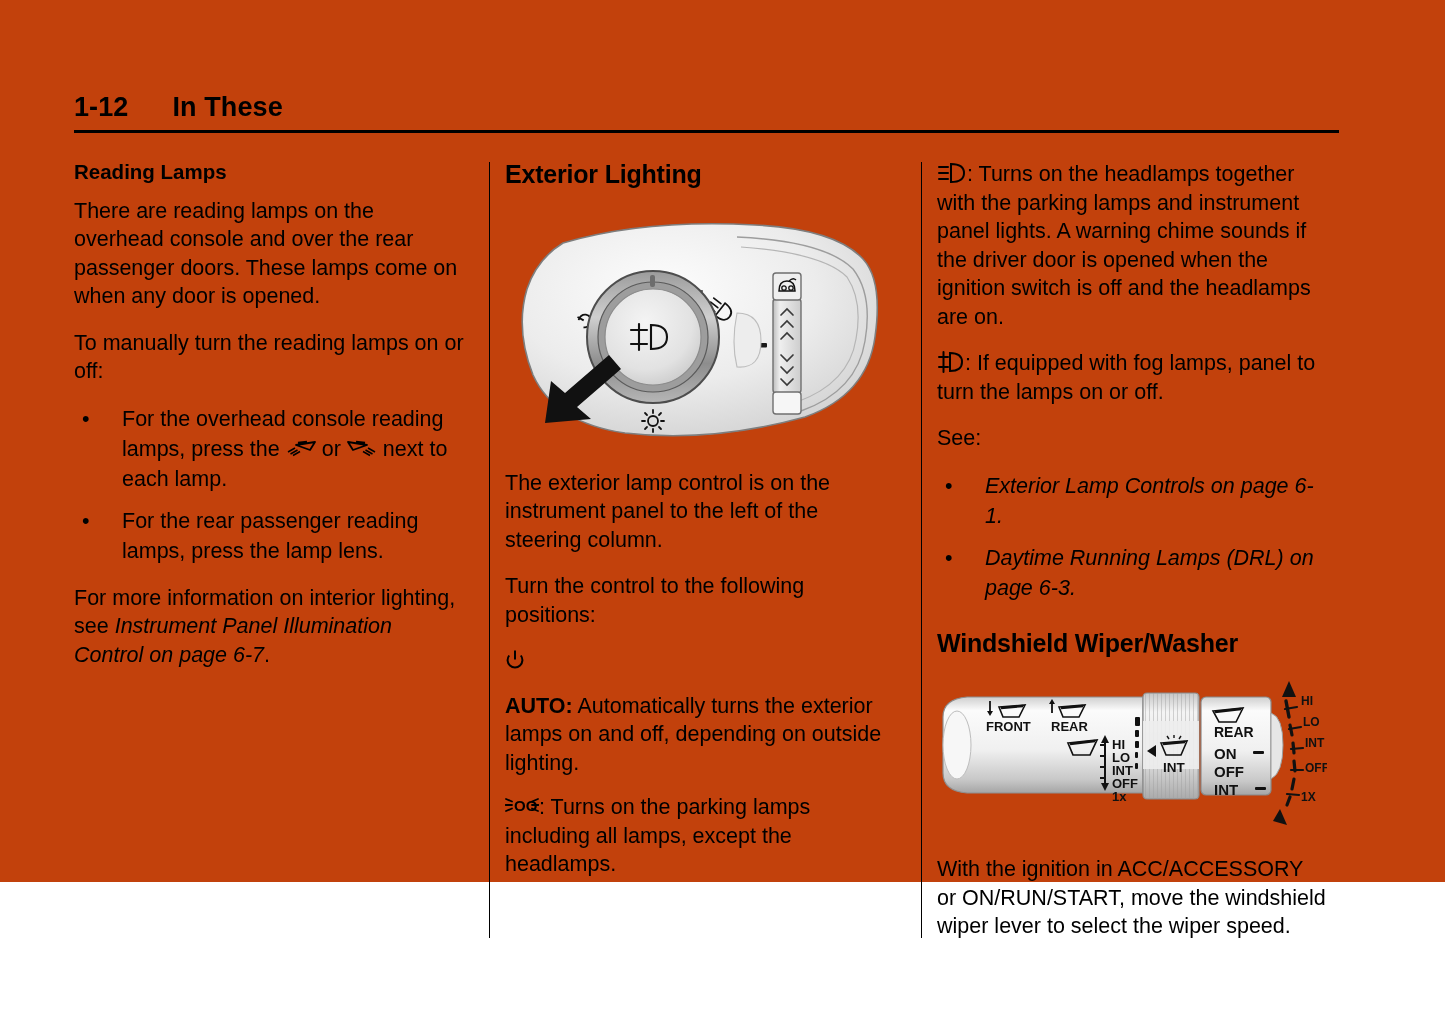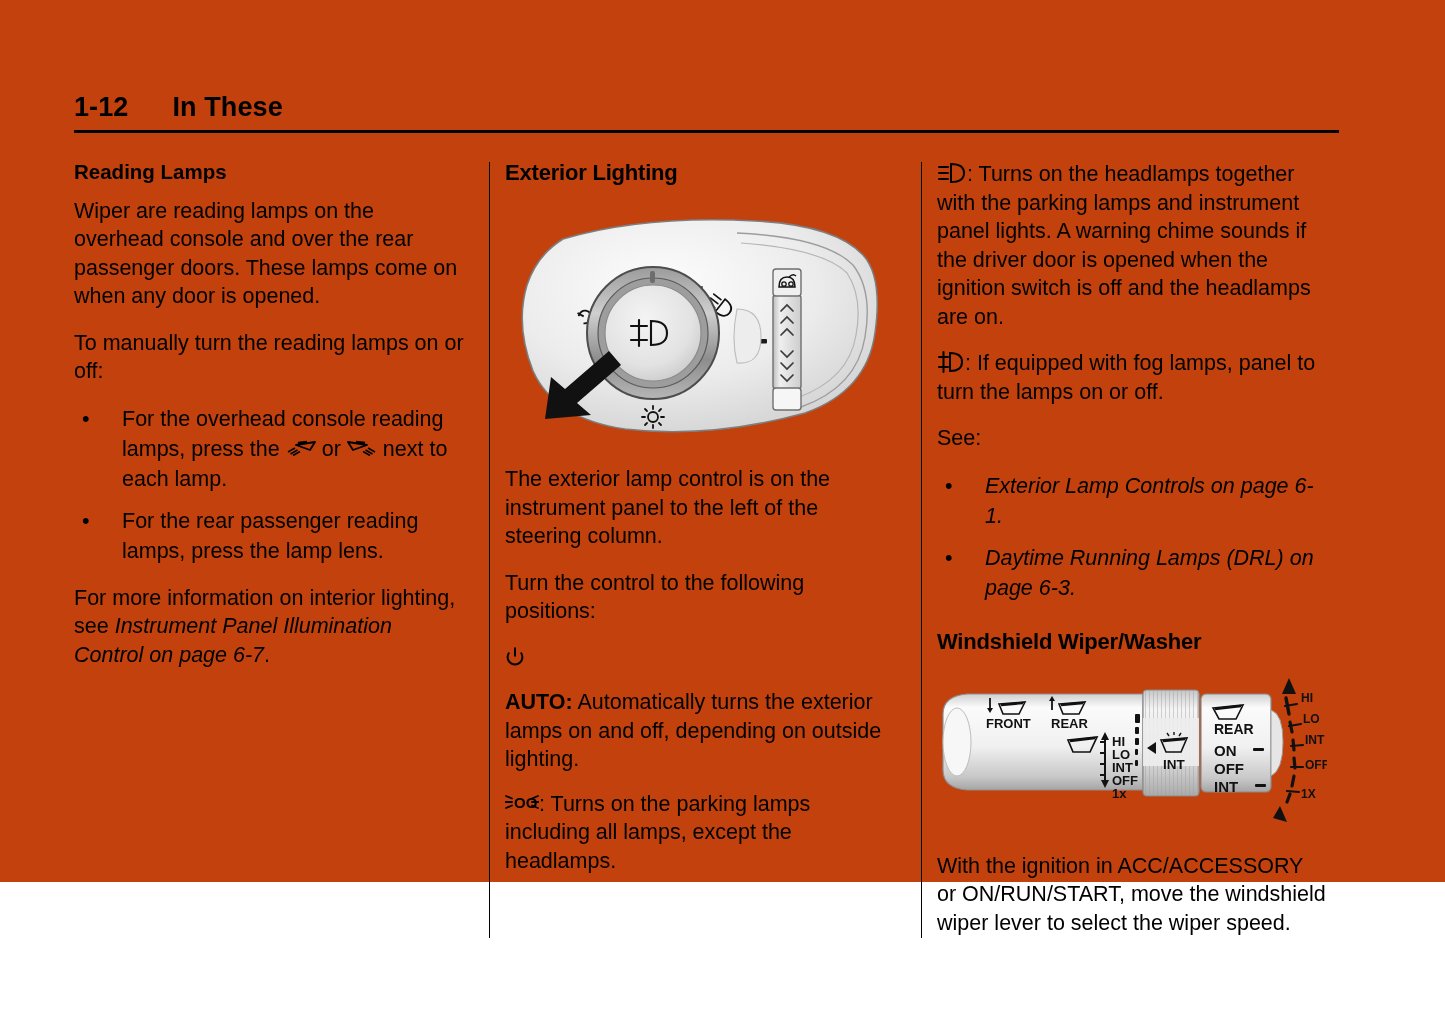--- a/index.html
+++ b/index.html
@@ -74,21 +74,21 @@
   .divider-2 { left: 847px; }
 
   
   h2.sub-head {
     font-size: 20.5px;
     font-weight: bold;
     margin: 0 0 12px 0;
     line-height: 1.2;
   }
   h2.section-head {
-    font-size: 22px;
+    font-size: 25px;
     font-weight: bold;
     margin: 0 0 26px 0;
     line-height: 1.15;
     letter-spacing: -.2px;
   }
   p.body {
     font-size: 21.5px;
     line-height: 28.5px;
     margin: 0 0 18px 0;
   }
@@ -153,21 +153,21 @@
 
   <div class="columns">
 
     <div class="divider divider-1"></div>
     <div class="divider divider-2"></div>
 
     <div class="col col-1">
 
       <h2 class="sub-head">Reading Lamps</h2>
 
-      <p class="body">Wiper are reading lamps on the overhead console and over the rear passenger doors. These lamps come on when any door is opened.</p>
+      <p class="body">There are reading lamps on the overhead console and over the rear passenger doors. These lamps come on when any door is opened.</p>
 
       <p class="body">To manually turn the reading lamps on or off:</p>
 
       <ul class="bullets">
         <li>
           <span class="dot">•</span>
           <span>For the overhead console reading lamps, press the</span>
           <span class="glyph">
             <svg width="30" height="22" viewBox="0 0 30 22">
               <path d="M10 8 L29 5 L24 13 Z" fill="none" stroke="#000" stroke-width="1.8" stroke-linejoin="round"></path>

